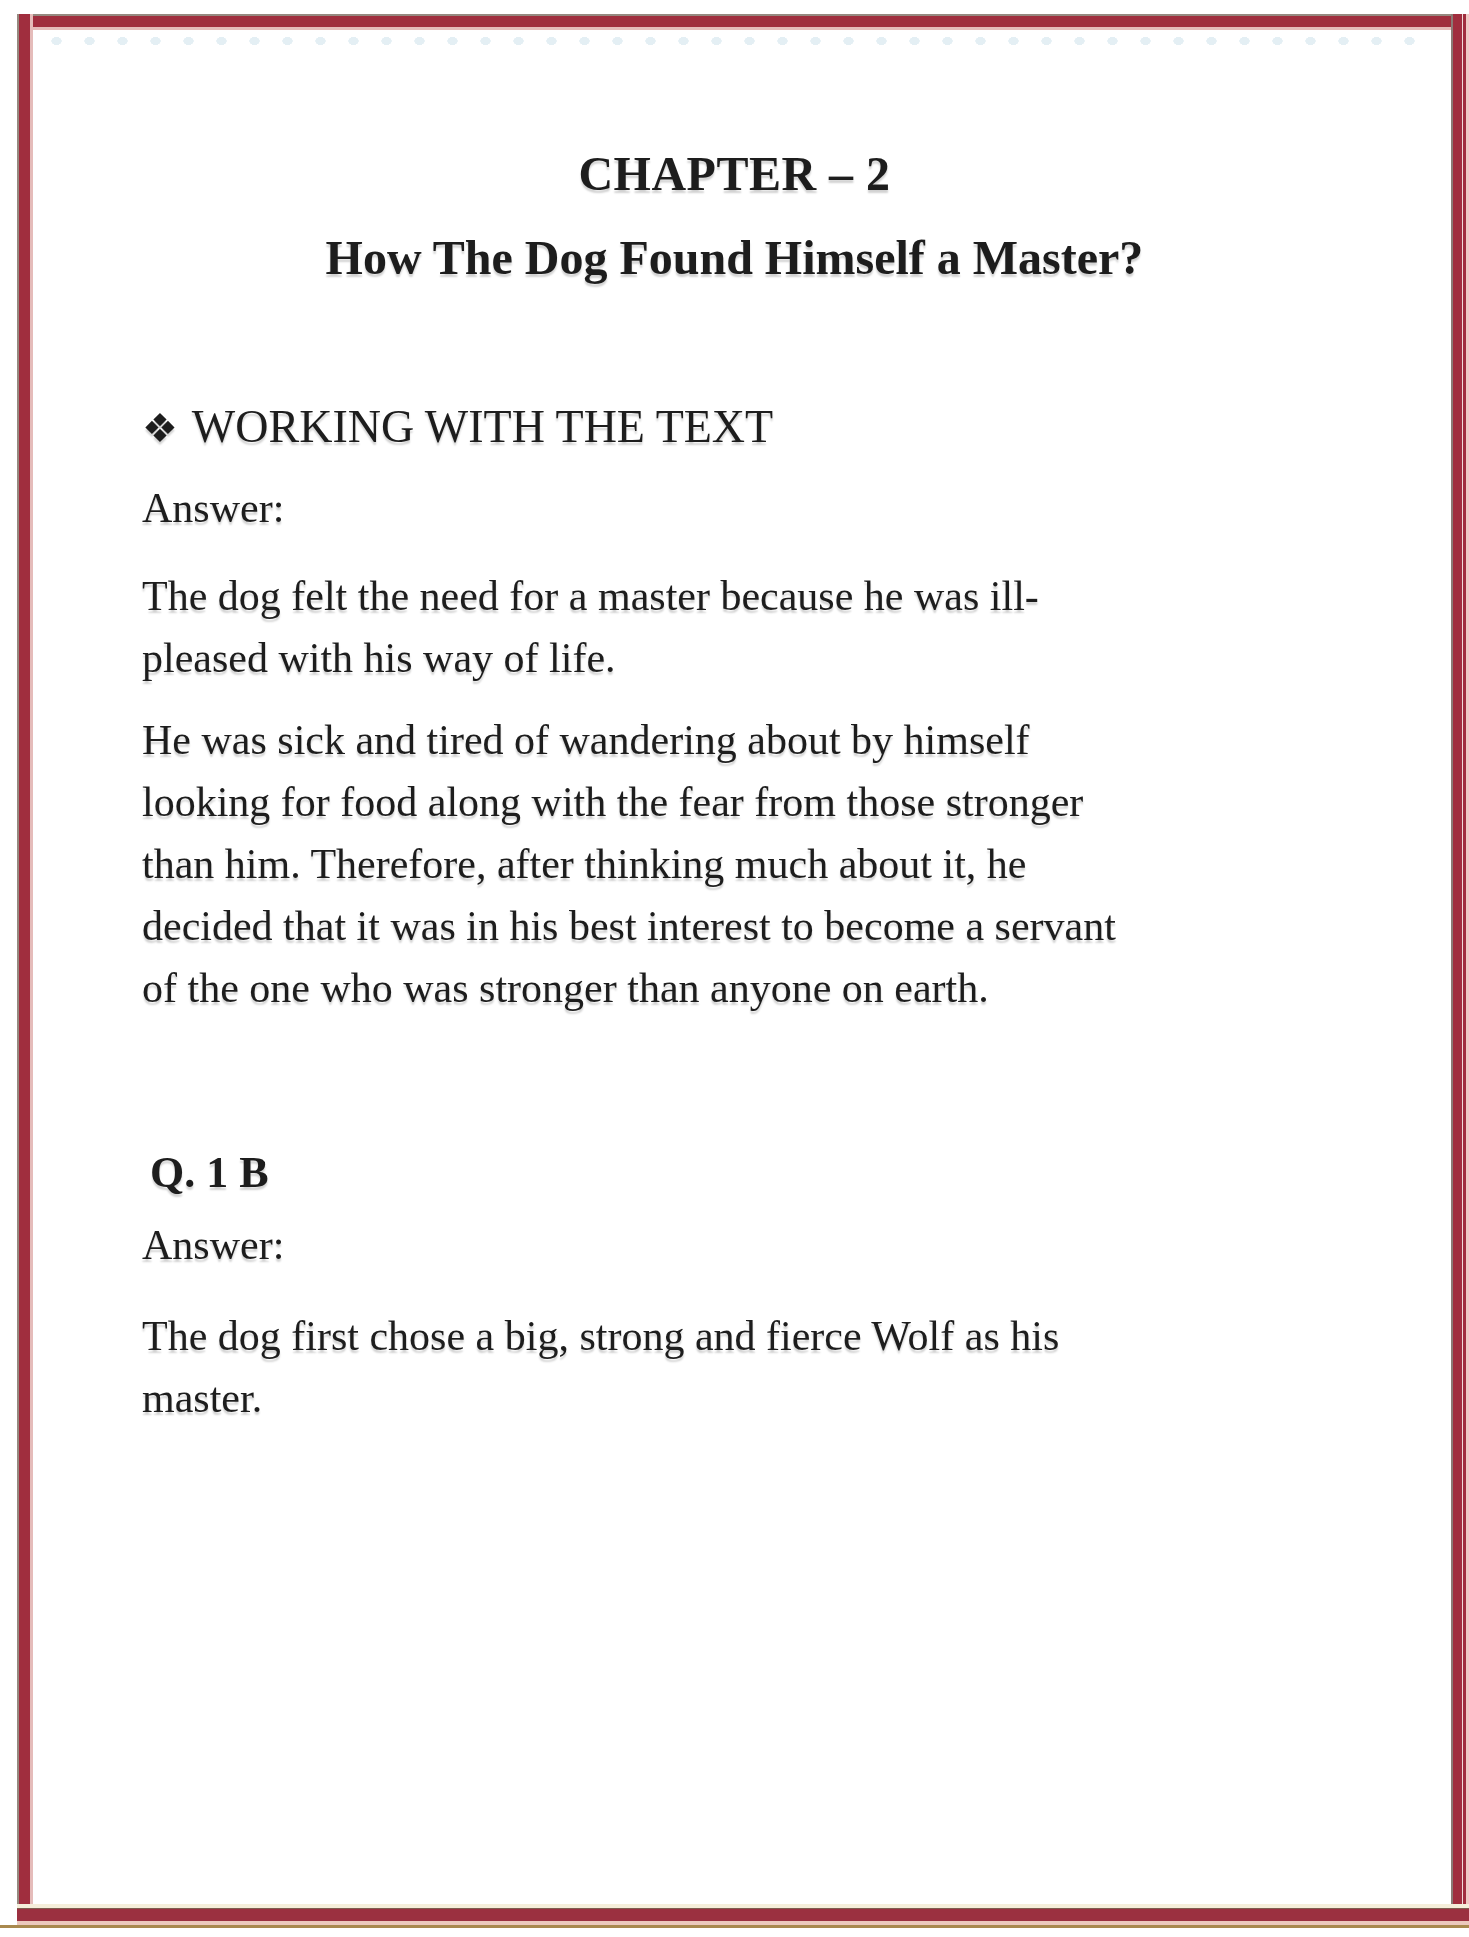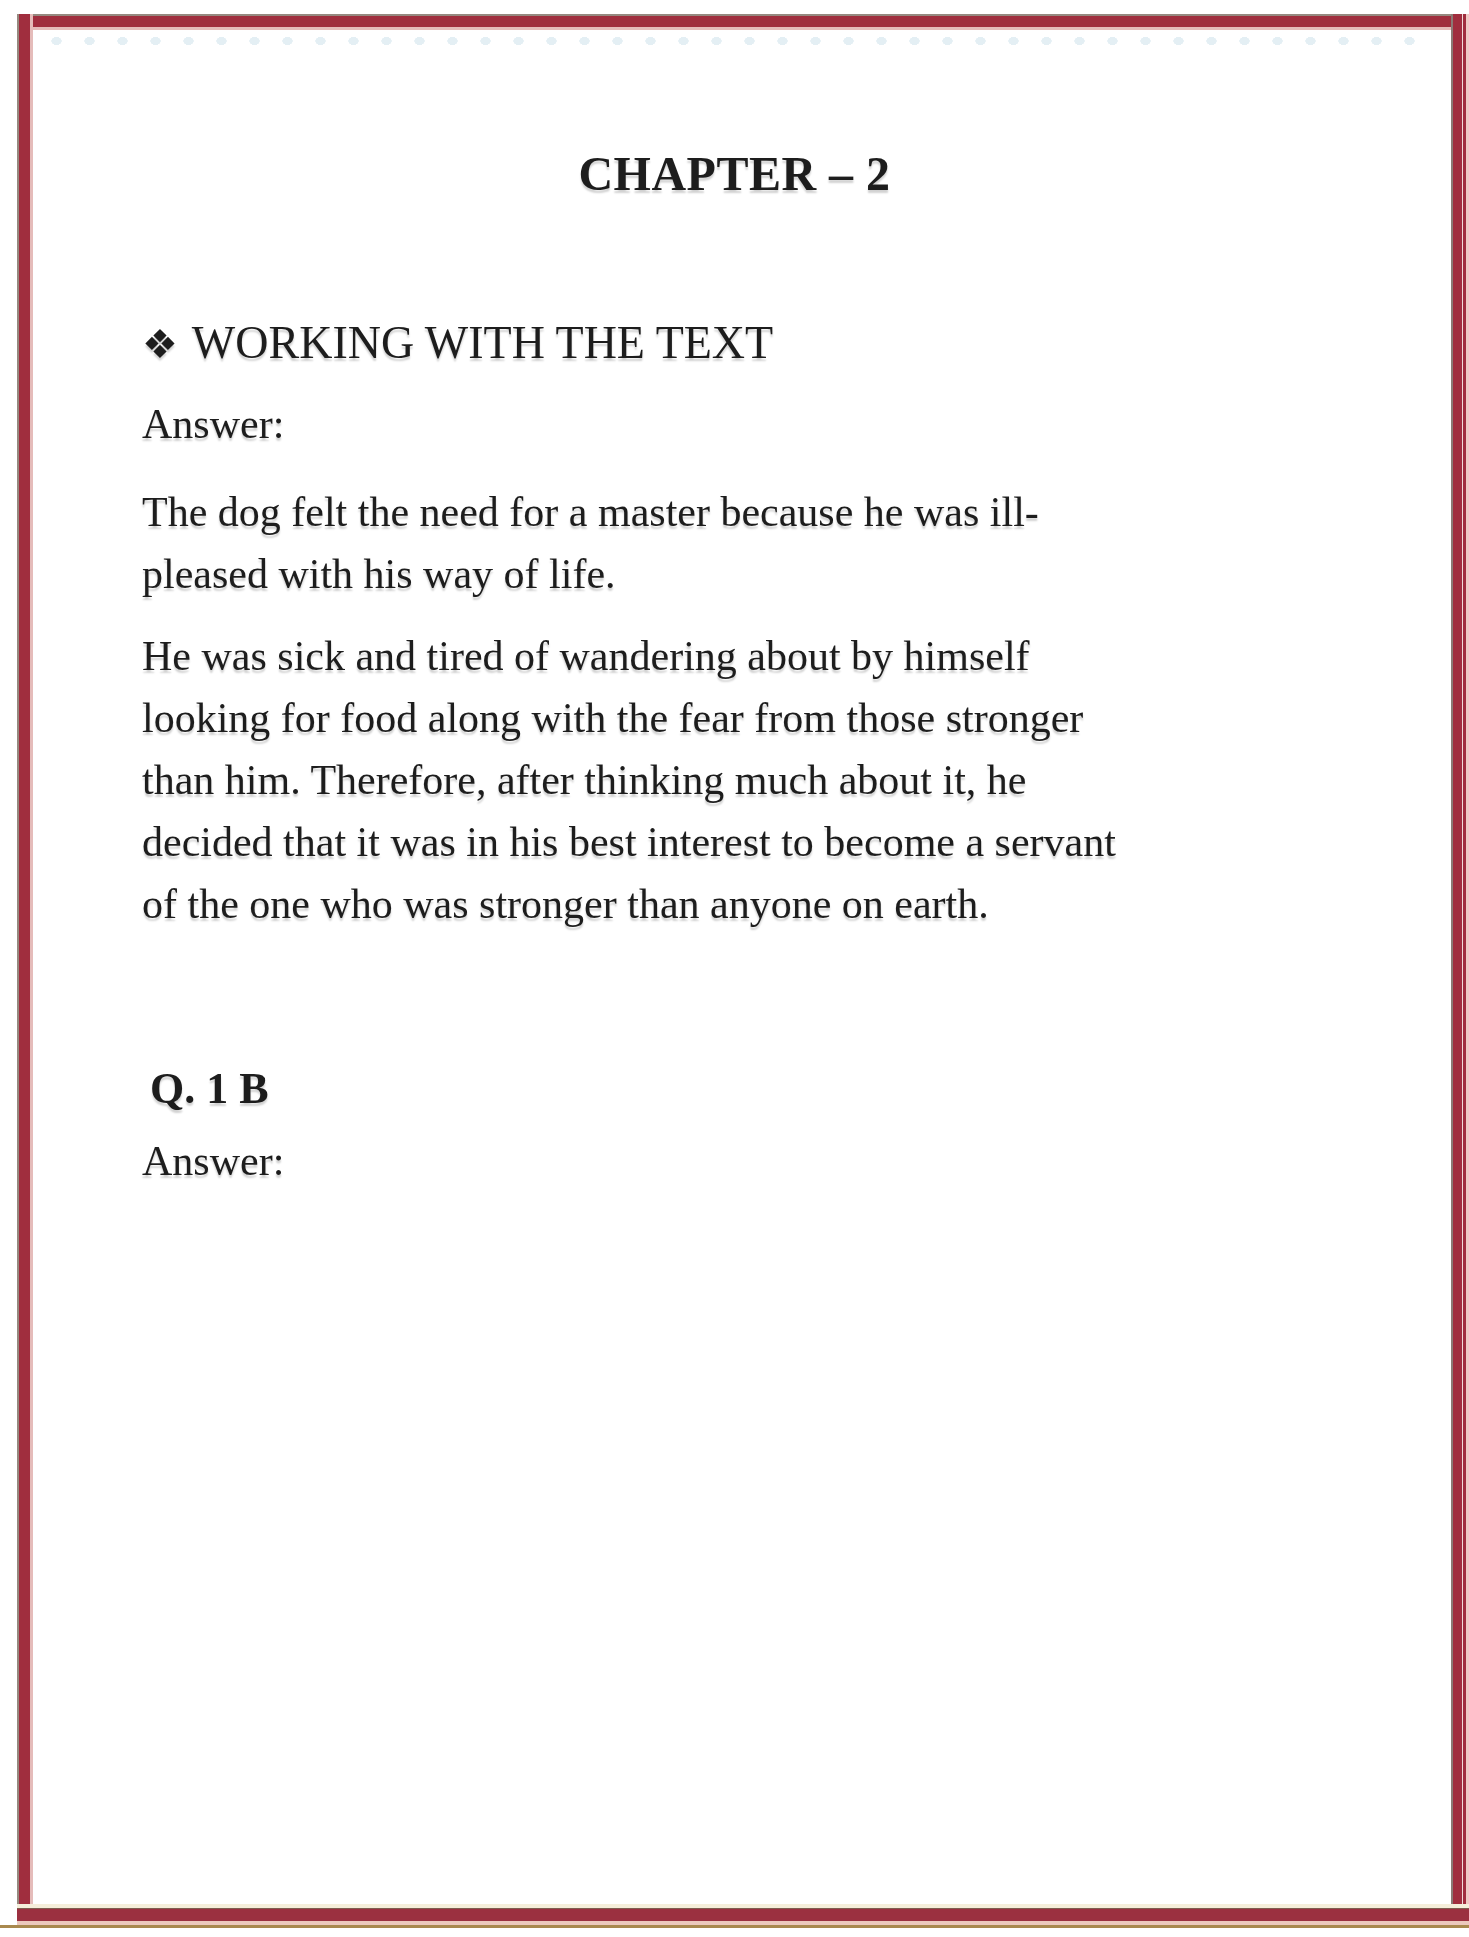--- a/index.html
+++ b/index.html
@@ -95,20 +95,21 @@
   <div class="frame-left"></div>
   <div class="frame-right"></div>
   <div class="frame-bottom"></div>
   <div class="gold-line"></div>
   <div class="dots-row"></div>
 
   <div class="content">
 
     <div class="h1">CHAPTER – 2</div>
 
+    <div class="h2">How The Dog Found Himself a Master?</div>
 
     <div class="h3"><span class="diamond">❖</span><span>WORKING WITH THE TEXT</span></div>
 
 
 
     <div class="para" id="q1a-ans-label">Answer:</div>
 
     <div class="para" id="q1a-p1">The dog felt the need for a master because he was ill-
 pleased with his way of life.</div>
 
@@ -116,15 +117,17 @@
 looking for food along with the fear from those stronger
 than him. Therefore, after thinking much about it, he
 decided that it was in his best interest to become a servant
 of the one who was stronger than anyone on earth.</div>
 
     <div class="qnum" id="q1b-num">Q. 1 B</div>
 
 
     <div class="para" id="q1b-ans-label">Answer:</div>
 
+    <div class="para" id="q1b-p1">The dog first chose a big, strong and fierce Wolf as his
+master.</div>
 
   </div>
 </div>
 
 </body></html>

